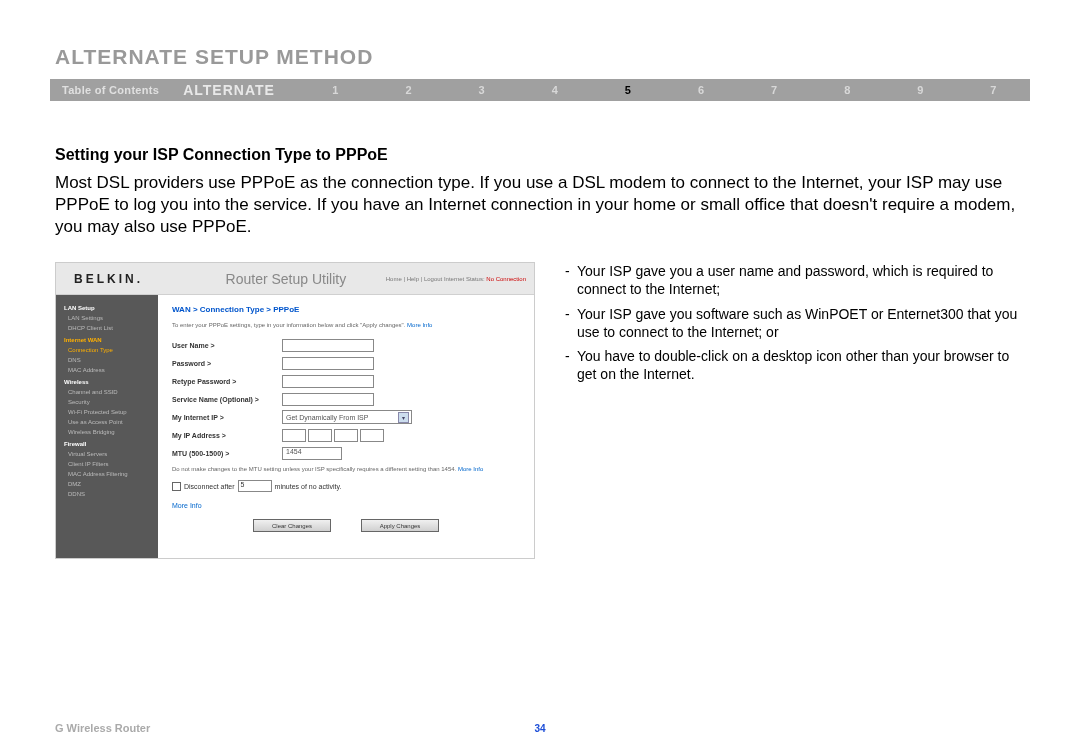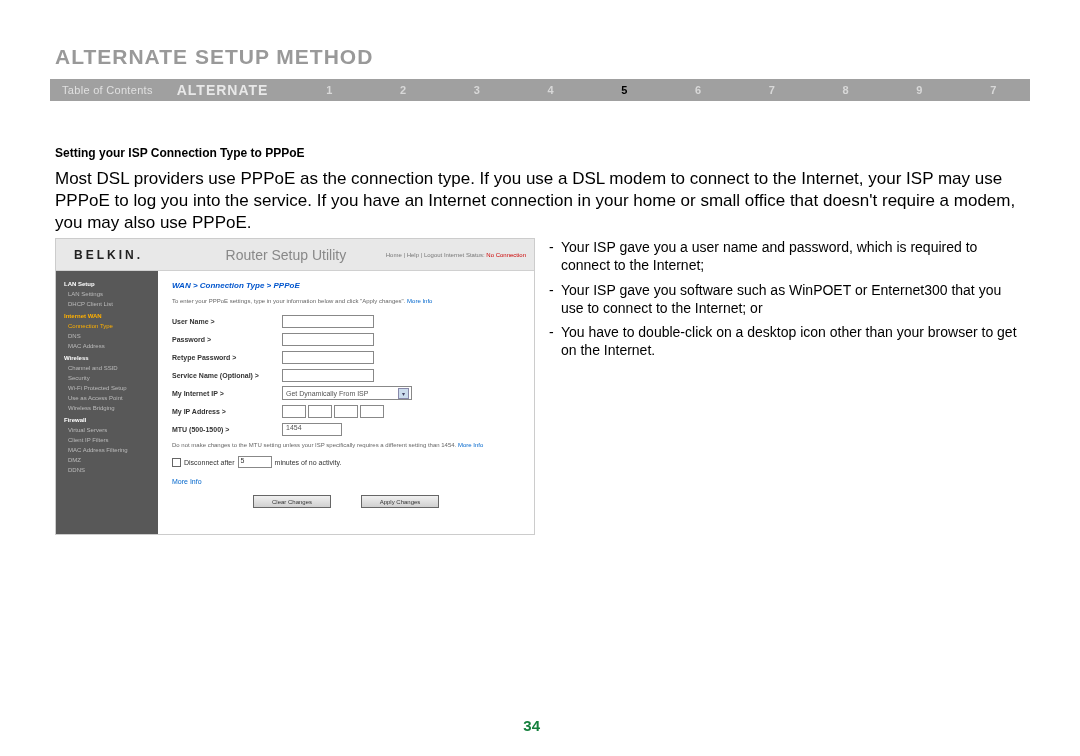--- a/index.html
+++ b/index.html
@@ -21,21 +21,21 @@
   .nav-bar {
     background: #a0a0a0;
     height: 22px;
     margin: 0 50px;
     display: flex;
     align-items: center;
     font-size: 11px;
     color: #e0e0e0;
   }
   .nav-toc {
-    font-weight: normal;
+    font-weight: bold;
     padding: 0 14px 0 12px;
     letter-spacing: 0.3px;
   }
   .nav-sections {
     font-weight: bold;
     font-size: 14px;
     letter-spacing: 1px;
     padding: 0 24px 0 10px;
     color: #e8e8e8;
   }
@@ -44,32 +44,32 @@
     text-align: center;
     color: #d8d8d8;
     font-weight: bold;
     cursor: pointer;
   }
   .nav-num.active { color: #000; }
   .main-content {
     padding: 45px 55px 0 55px;
   }
   .section-heading {
-    font-size: 12px;
+    font-size: 16px;
     font-weight: bold;
     margin-bottom: 8px;
   }
   .body-text {
     font-size: 17px;
     line-height: 1.3;
   }
   .two-col {
     display: flex;
-    gap: 14px;
-    margin-top: 4px;
+    gap: 30px;
+    margin-top: 24px;
   }
   .col-left { width: 480px; flex-shrink: 0; }
   .col-right { flex: 1; }
   .sub-heading {
     font-size: 14px;
     font-weight: bold;
     margin-bottom: 6px;
   }
   .bullet-row { display: flex; font-size: 14px; line-height: 1.3; margin-bottom: 6px; }
   .bullet-dash { width: 12px; flex-shrink: 0; }
@@ -116,21 +116,21 @@
     font-size: 6px;
     padding: 6px 0;
   }
   .router-sidebar .sb-group { color: #fff; font-weight: bold; padding: 4px 8px 2px 8px; }
   .router-sidebar .sb-item { color: #bbb; padding: 2px 0 2px 12px; }
   .router-sidebar .sb-item.active { color: #ffb000; }
   .router-main {
     flex: 1;
     padding: 10px 14px;
   }
-  .router-breadcrumb { color: #0055cc; font-weight: bold; font-size: 8px; margin-bottom: 8px; font-style: italic; }
+  .router-breadcrumb { color: #0055cc; font-weight: bold; font-size: 8px; margin-bottom: 8px; }
   .router-instr { font-size: 6px; color: #666; margin-bottom: 8px; }
   .router-instr .mi { color: #0066cc; }
   .router-form-row { display: flex; align-items: center; height: 18px; }
   .router-label { width: 110px; font-size: 7px; color: #333; font-weight: bold; }
   .router-input {
     border: 1px solid #888;
     height: 13px;
     width: 92px;
     background: #fff;
   }
@@ -171,21 +171,21 @@
     position: absolute;
     bottom: 22px;
     left: 0;
     right: 0;
     padding: 0 55px;
     display: flex;
     align-items: center;
     font-size: 11px;
   }
   .footer-left { color: #aaa; font-weight: bold; flex: 1; }
-  .footer-center { color: #15803d; font-weight: bold; font-size: 15px; flex: 1; text-align: right; }
+  .footer-center { color: #1d4ed8; font-weight: bold; font-size: 10px; flex: 1; text-align: center; }
   .footer-right { flex: 1; }
 </style>
 </head>
 <body>
 
 <div class="page-title">ALTERNATE SETUP METHOD</div>
 
 <div class="nav-bar">
   <span class="nav-toc">Table of Contents</span>
   <span class="nav-sections">ALTERNATE</span>
@@ -308,15 +308,16 @@
         </div>
       <div class="bullet-row">
           <span class="bullet-dash">-</span>
           <span>You have to double-click on a desktop icon other than your browser to get on the Internet.</span>
         </div>
     </div>
   </div>
 </div>
 
 <div class="footer">
+  <div class="footer-left">G Wireless Router</div>
   <div class="footer-center">34</div>
   <div class="footer-right"></div>
 </div>
 
 </body></html>

